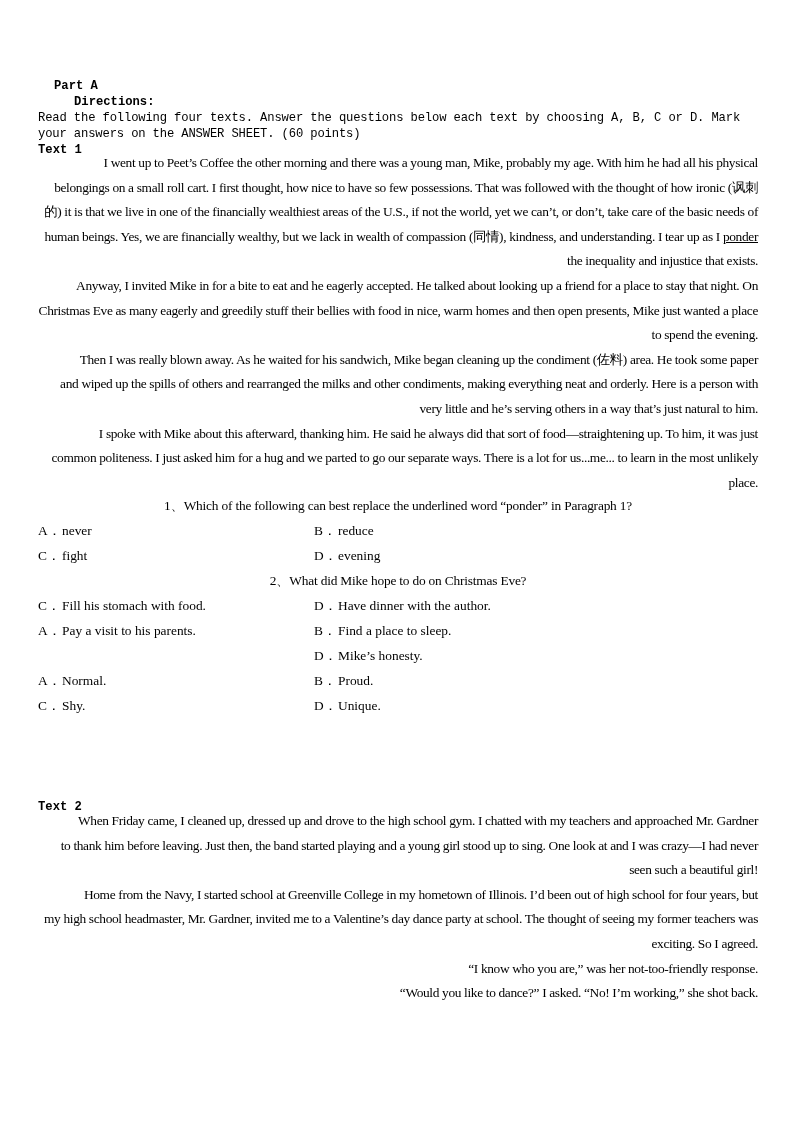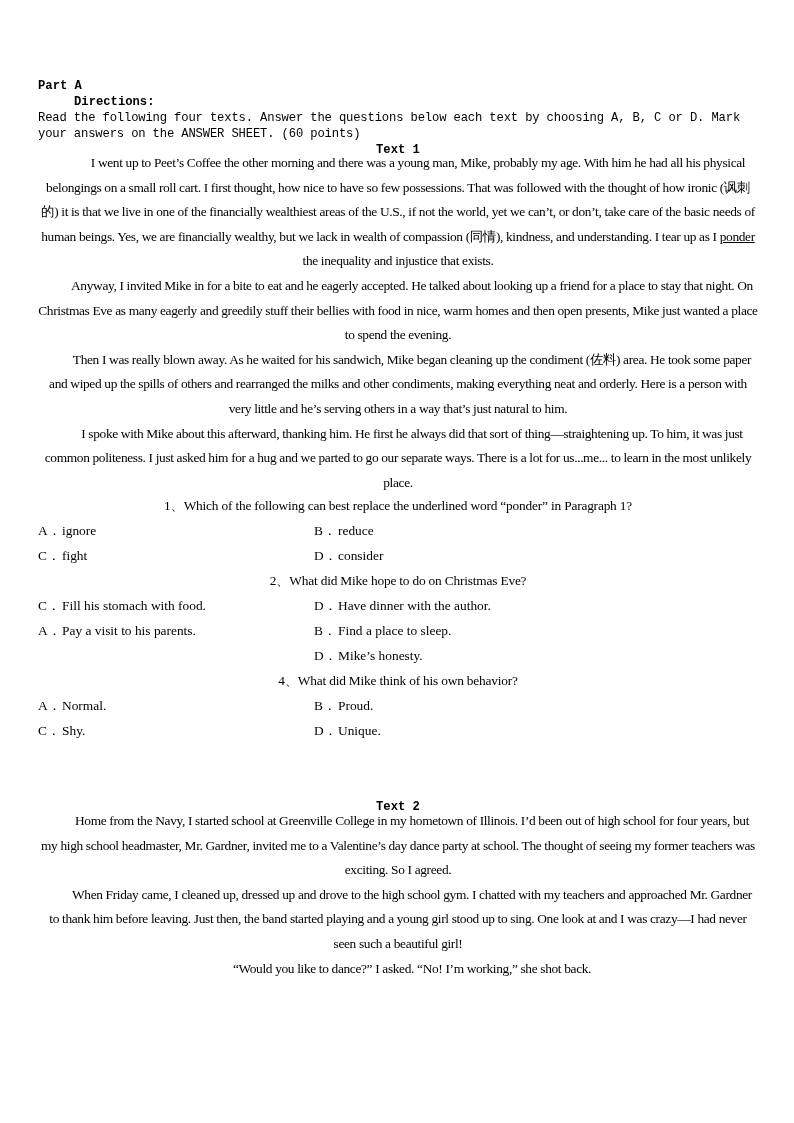--- a/index.html
+++ b/index.html
@@ -1,25 +1,25 @@
 <!DOCTYPE html>
 <html><head>
 <meta charset="utf-8">
 <style>
   html, body { margin: 0; padding: 0; background: #ffffff; }
   body { width: 794px; height: 1123px; position: relative; overflow: hidden; color: #000; }
   .page { position: absolute; left: 38px; top: 0; width: 720px; }
   .mono { font-family: "Liberation Mono", "DejaVu Sans Mono", monospace; font-size: 12.2px; line-height: 16px; }
   .mono.bold { font-weight: bold; }
   .serif { font-family: "Liberation Serif", "DejaVu Serif", serif; font-size: 13.4px; }
-  .hdr1 { position: absolute; top: 78px; left: 0; }
+  .hdr1 { position: absolute; top: 78px; left: 16px; }
   .hdr2 { position: absolute; top: 94px; left: 0; margin-left: 36px; }
   .dir { position: absolute; top: 110px; left: 0; width: 720px; letter-spacing: -0.15px; }
-  .text-title { position: absolute; left: 0; width: 720px; text-align: center; font-weight: bold; }
-  .para { position: absolute; left: 0; width: 720px; line-height: 24.6px; text-align: center; letter-spacing: -0.35px; word-spacing: 0px; }
+  .text-title { position: absolute; left: 0; width: 720px; font-weight: bold; }
+  .para { position: absolute; left: 0; width: 720px; line-height: 24.6px; text-align: right; letter-spacing: -0.35px; word-spacing: 0px; }
   .para p { margin: 0; text-indent: 28px; }
   .para p.first { text-indent: 40px; }
   .u { text-decoration: underline; }
   .q { position: absolute; left: 0; width: 720px; line-height: 25px; }
   .q-stem { height: 25px; white-space: nowrap; letter-spacing: -0.2px; text-align: center; }
   .opt-row { height: 25px; position: relative; white-space: nowrap; }
   .opt { position: absolute; top: 0; }
   .opt.left { left: 0; }
   .opt.right { left: 276px; }
   .opt .letter { display: inline-block; width: 24px; }
@@ -32,61 +32,61 @@
   <div class="mono bold hdr1">Part A</div>
   <div class="mono bold hdr2">Directions:</div>
   <div class="mono dir">Read the following four texts. Answer the questions below each text by choosing A, B, C or D. Mark your answers on the ANSWER SHEET. (60 points)</div>
 
   <div class="mono text-title" style="top:142px;">Text 1</div>
 
   <div class="serif para" style="top:151px;">
     <p class="first"><span>I went up to Peet’s Coffee the other morning and there was a young man, Mike, probably my age. With him he had all his physical belongings on a small roll cart. I first thought, how nice to have so few possessions. That was followed with the thought of how ironic (讽刺的) it is that we live in one of the financially wealthiest areas of the U.S., if not the world, yet we can’t, or don’t, take care of the basic needs of human beings. Yes, we are financially wealthy, but we lack in wealth of compassion (同情), kindness, and understanding. I tear up as I </span><span class="u">ponder</span><span> the inequality and injustice that exists.</span></p>
     <p>Anyway, I invited Mike in for a bite to eat and he eagerly accepted. He talked about looking up a friend for a place to stay that night. On Christmas Eve as many eagerly and greedily stuff their bellies with food in nice, warm homes and then open presents, Mike just wanted a place to spend the evening.</p>
     <p>Then I was really blown away. As he waited for his sandwich, Mike began cleaning up the condiment (佐料) area. He took some paper and wiped up the spills of others and rearranged the milks and other condiments, making everything neat and orderly. Here is a person with very little and he’s serving others in a way that’s just natural to him.</p>
-    <p>I spoke with Mike about this afterward, thanking him. He first he always did that sort of thing—straightening up. To him, it was just common politeness. I just asked him for a hug and we parted to go our separate ways. There is a lot for us...me... to learn in the most unlikely place.</p>
+    <p>I spoke with Mike about this afterward, thanking him. He said he always did that sort of food—straightening up. To him, it was just common politeness. I just asked him for a hug and we parted to go our separate ways. There is a lot for us...me... to learn in the most unlikely place.</p>
   </div>
 
   <div class="serif q" style="top:493px;">
 
     <div class="q-stem">1、Which of the following can best replace the underlined word “ponder” in Paragraph 1?</div>
     <div class="opt-row">
-      <span class="opt left"><span class="letter">A．</span><span>ignore</span></span>
+      <span class="opt left"><span class="letter">A．</span><span>never</span></span>
       <span class="opt right"><span class="letter">B．</span><span>reduce</span></span>
     </div>
     <div class="opt-row">
       <span class="opt left"><span class="letter">C．</span><span>fight</span></span>
-      <span class="opt right"><span class="letter">D．</span><span>consider</span></span>
+      <span class="opt right"><span class="letter">D．</span><span>evening</span></span>
     </div>
 
     <div class="q-stem">2、What did Mike hope to do on Christmas Eve?</div>
     <div class="opt-row">
       <span class="opt left"><span class="letter">C．</span><span>Fill his stomach with food.</span></span>
       <span class="opt right"><span class="letter">D．</span><span>Have dinner with the author.</span></span>
     </div>
     <div class="opt-row">
       <span class="opt left"><span class="letter">A．</span><span>Pay a visit to his parents.</span></span>
       <span class="opt right"><span class="letter">B．</span><span>Find a place to sleep.</span></span>
     </div>
 
     <div class="opt-row">
       <span class="opt right"><span class="letter">D．</span><span>Mike’s honesty.</span></span>
     </div>
 
-    <div class="q-stem">4、What did Mike think of his own behavior?</div>
     <div class="opt-row">
       <span class="opt left"><span class="letter">A．</span><span>Normal.</span></span>
       <span class="opt right"><span class="letter">B．</span><span>Proud.</span></span>
     </div>
     <div class="opt-row">
       <span class="opt left"><span class="letter">C．</span><span>Shy.</span></span>
       <span class="opt right"><span class="letter">D．</span><span>Unique.</span></span>
     </div>
   </div>
 
   <div class="mono text-title" style="top:799px;">Text 2</div>
 
   <div class="serif para" style="top:809px;">
+    <p>When Friday came, I cleaned up, dressed up and drove to the high school gym. I chatted with my teachers and approached Mr. Gardner to thank him before leaving. Just then, the band started playing and a young girl stood up to sing. One look at and I was crazy—I had never seen such a beautiful girl!</p>
     <p>Home from the Navy, I started school at Greenville College in my hometown of Illinois. I’d been out of high school for four years, but my high school headmaster, Mr. Gardner, invited me to a Valentine’s day dance party at school. The thought of seeing my former teachers was exciting. So I agreed.</p>
-    <p>When Friday came, I cleaned up, dressed up and drove to the high school gym. I chatted with my teachers and approached Mr. Gardner to thank him before leaving. Just then, the band started playing and a young girl stood up to sing. One look at and I was crazy—I had never seen such a beautiful girl!</p>
+    <p>“I know who you are,” was her not-too-friendly response.</p>
     <p>“Would you like to dance?” I asked. “No! I’m working,” she shot back.</p>
   </div>
 
 </div>
 
 </body></html>

